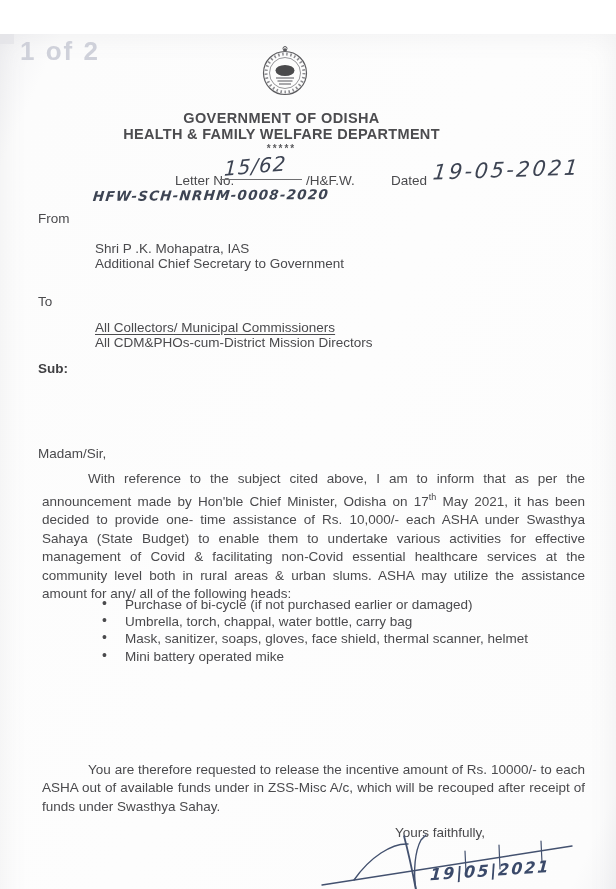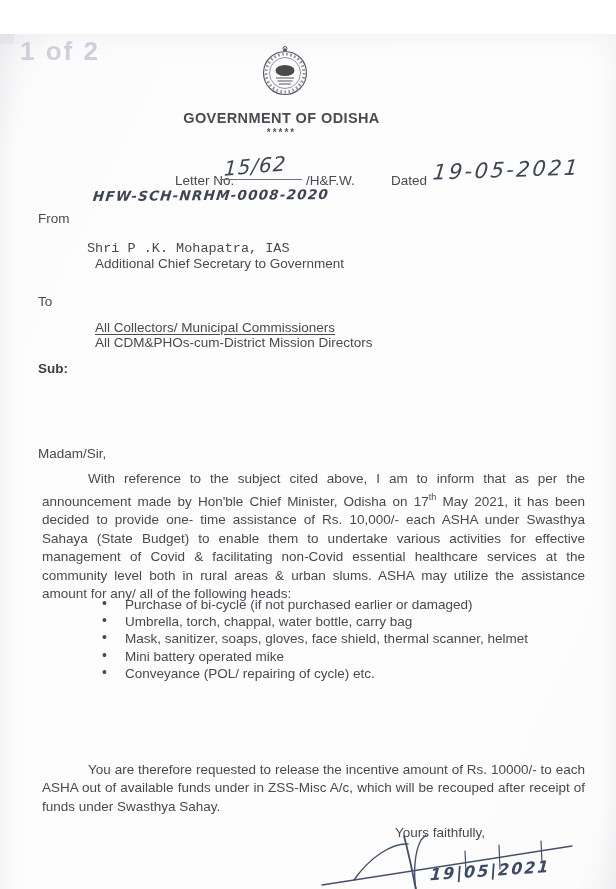--- a/index.html
+++ b/index.html
@@ -20,21 +20,21 @@
     transform:skewX(-6deg);white-space:nowrap;
   }
   .letter-no-label{left:175px;top:139px;}
   .letter-no-line{left:220px;top:125px;width:82px;height:20px;border-bottom:1.2px solid #6f6f72;}
   .letter-no-value{left:224px;top:120px;font-size:20px;letter-spacing:1px;transform:rotate(-5deg) skewX(-8deg);}
   .letter-suffix{left:306px;top:139px;}
   .dated-label{left:391px;top:139px;}
   .dated-value{left:433px;top:124px;font-size:21px;letter-spacing:2.5px;transform:rotate(-2deg) skewX(-8deg);}
   .file-ref{left:93px;top:153px;font-size:13.5px;letter-spacing:1.2px;font-weight:bold;transform:rotate(-0.5deg) skewX(-6deg);}
   .from-label{left:38px;top:177px;}
-  .from-name{left:87px;top:207px;font-family:Liberation Mono, monospace;}
+  .from-name{left:95px;top:207px;}
   .from-desig{left:95px;top:222px;}
   .to-label{left:38px;top:260px;}
   .to-line1{left:95px;top:286px;text-decoration:underline;text-underline-offset:2px;}
   .to-line2{left:95px;top:301px;}
   .sub-label{left:38px;top:327px;font-weight:bold;color:#404043;}
   .sub-text{left:95px;top:327px;width:490px;font-weight:bold;color:#404043;text-align:justify;line-height:19.5px;}
   .salutation{left:38px;top:412px;}
   .para{left:42px;width:543px;text-align:justify;line-height:18.4px;}
   .para p{margin:0;}
   .indent{text-indent:46px;}
@@ -65,20 +65,21 @@
     <circle cx="29" cy="29" r="19" fill="none" stroke="#8b8b8f" stroke-width="3" stroke-dasharray="1.5 2.6"></circle>
     <circle cx="29" cy="29" r="15.5" fill="none" stroke="#7b7b7f" stroke-width="0.8"></circle>
     <circle cx="29" cy="4.5" r="2" fill="none" stroke="#5d5d60" stroke-width="1"></circle>
     <path d="M27,7 L31,7 L29,3.5 Z" fill="#5d5d60"></path>
     <ellipse cx="29" cy="26.5" rx="9.5" ry="5.5" fill="#4a4a4c"></ellipse>
     <path d="M20,34 H38 M21.5,37 H36.5 M23,40 H35" stroke="#55555a" stroke-width="1.2" fill="none"></path>
   </svg>
 
   <div class="abs header">
     <div class="l1">GOVERNMENT OF ODISHA</div>
+    <div class="l2">HEALTH &amp; FAMILY WELFARE DEPARTMENT</div>
     <div class="stars">*****</div>
   </div>
 
   <span class="abs letter-no-label">Letter No.</span>
   <span class="abs letter-no-line"></span>
   <span class="abs hand letter-no-value">15/62</span>
   <span class="abs letter-suffix">/H&amp;F.W.</span>
   <span class="abs dated-label">Dated</span>
   <span class="abs hand dated-value">19-05-2021</span>
   <span class="abs hand file-ref">HFW-SCH-NRHM-0008-2020</span>
@@ -97,21 +98,20 @@
 
   <div class="abs para para1">
     <p class="indent"><span>With reference to the subject cited above, I am to inform that as per the announcement made by Hon'ble Chief Minister, Odisha on 17</span><sup>th</sup><span> May 2021, it has been decided to provide one- time assistance of Rs. 10,000/- each ASHA under Swasthya Sahaya (State Budget) to enable them to undertake various activities for effective management of Covid &amp; facilitating non-Covid essential healthcare services at the community level both in rural areas &amp; urban slums. ASHA may utilize the assistance amount for any/ all of the following heads:</span></p>
   </div>
 
   <ul class="abs bullets">
     <li><span>Purchase of bi-cycle (if not purchased earlier or damaged)</span></li>
     <li><span>Umbrella, torch, chappal, water bottle, carry bag</span></li>
     <li><span>Mask, sanitizer, soaps, gloves, face shield, thermal scanner, helmet</span></li>
     <li><span>Mini battery operated mike</span></li>
-    <li><span>Conveyance (POL/ repairing of cycle) etc.</span></li>
   </ul>
 
 
   <div class="abs para para3">
     <p class="indent">You are therefore requested to release the incentive amount of Rs. 10000/- to each ASHA out of available funds under in ZSS-Misc A/c, which will be recouped after receipt of funds under Swasthya Sahay.</p>
   </div>
 
   <span class="abs valediction">Yours faithfully,</span>
 
   <svg class="abs signature-svg" width="268" height="62" viewBox="0 0 268 62">

